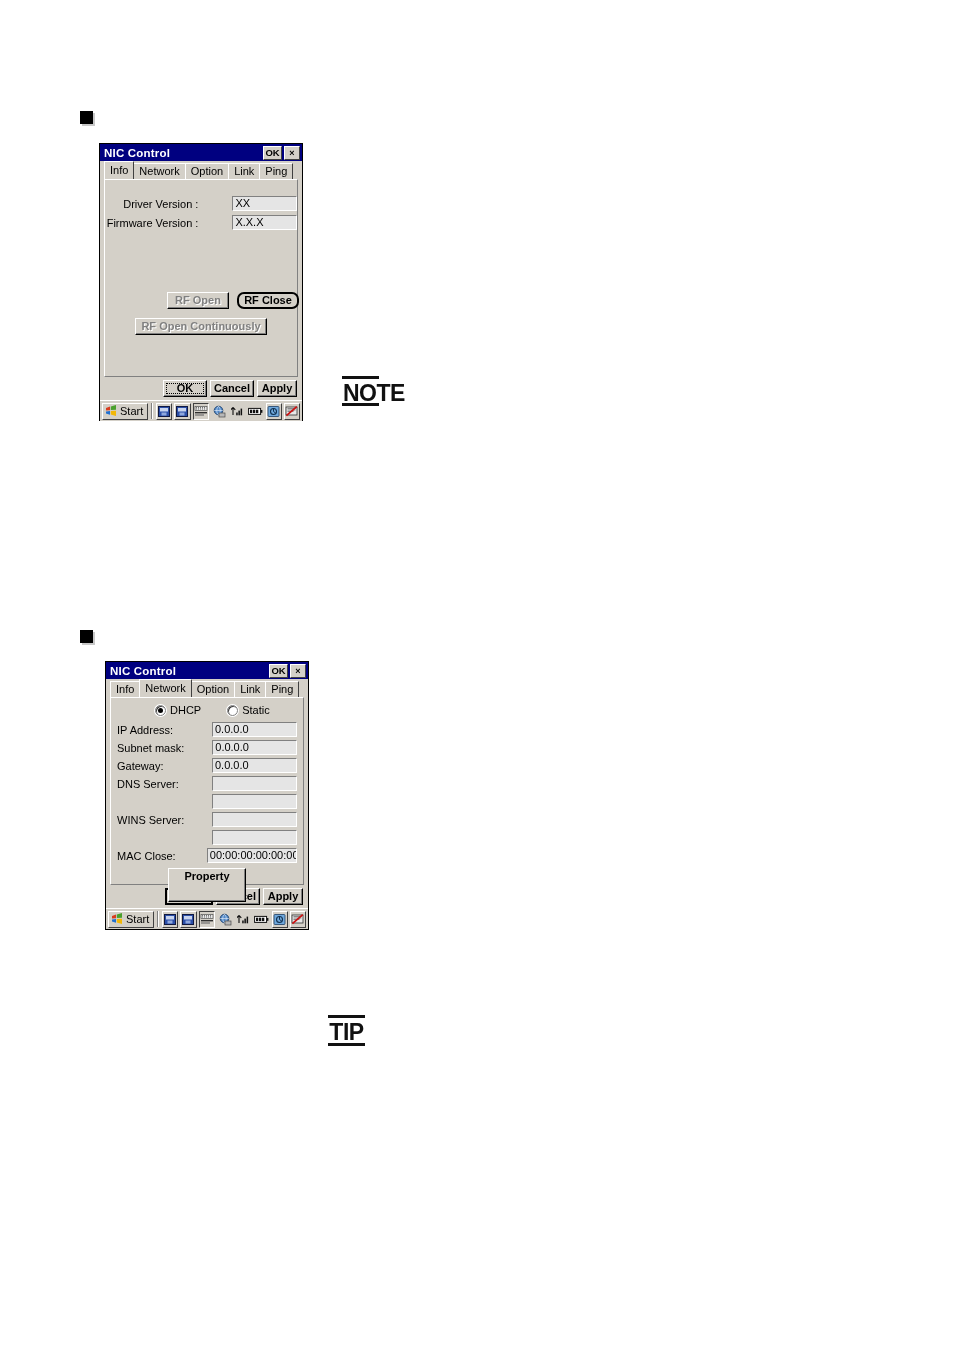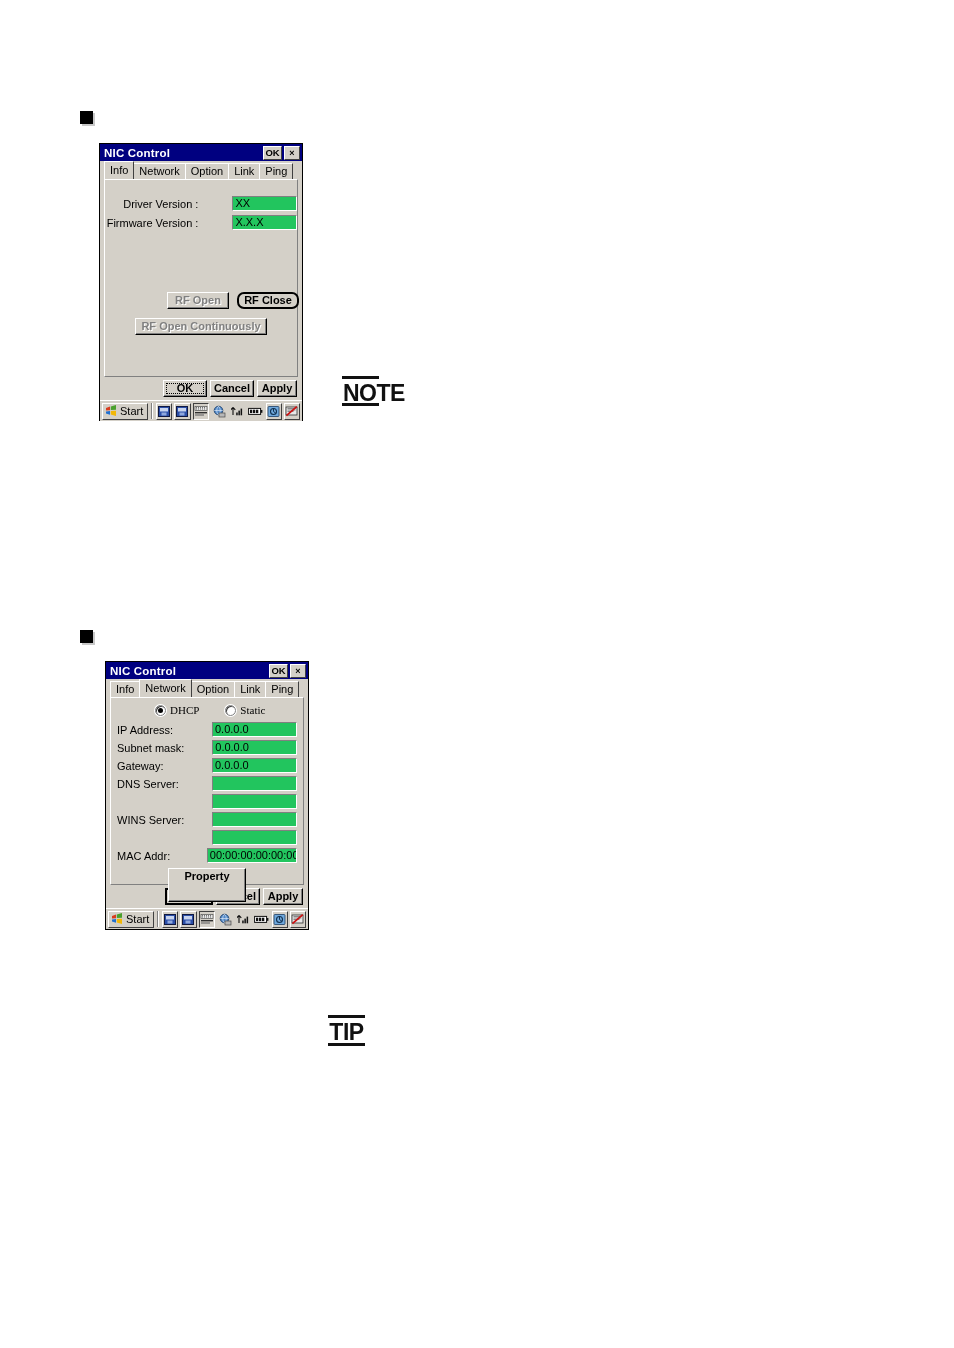--- a/index.html
+++ b/index.html
@@ -132,21 +132,21 @@
     align-items: center;
     margin-bottom: 3px;
     gap: 28px;
   }
   .flabel {
     font-size: 11px;
     white-space: nowrap;
     color: #000000;
   }
   .fbox {
-    background: #22c55e;
+    background: #e5e5e5;
     border-top: 1px solid #808080;
     border-left: 1px solid #808080;
     border-right: 1px solid #ffffff;
     border-bottom: 1px solid #ffffff;
     font-size: 11px;
     line-height: 13px;
     padding: 0 2px;
     box-sizing: border-box;
     height: 15px;
     overflow: hidden;
@@ -174,21 +174,21 @@
   .btn.def { border: 2px solid #000000; box-shadow: none; line-height: 13px; }
   .btn.focus { position: relative; }
   .btn.focus::after {
     content: "";
     position: absolute;
     left: 2px; right: 2px; top: 2px; bottom: 2px;
     border: 1px dotted #000000;
   }
 
   
-  .radio-wrap { display: flex; align-items: center; font-family: Liberation Serif, serif; }
+  .radio-wrap { display: flex; align-items: center; }
   .radio {
     width: 11px; height: 11px;
     border-radius: 50%;
     background: #ffffff;
     border: 1px solid #808080;
     box-shadow: inset 1px 1px 0 0 #404040, 0 0 0 1px #ffffff;
     box-sizing: border-box;
     position: relative;
     margin-right: 4px;
     flex: none;
@@ -448,21 +448,21 @@
       <div class="flabel" style="width:78px;">WINS Server:</div>
       <div class="fbox" style="width:98px;"></div>
     </div>
 
     <div class="frow">
       <div class="flabel" style="width:78px;"></div>
       <div class="fbox" style="width:98px;"></div>
     </div>
 
     <div class="frow">
-      <div class="flabel" style="width:72px;">MAC Addr:</div>
+      <div class="flabel" style="width:72px;">MAC Close:</div>
       <div class="fbox" style="width:104px;">00:00:00:00:00:00</div>
     </div>
 
     <div style="display:flex; justify-content:center; margin-top:5px;">
       <div class="btn" style="width:78px; height:34px; line-height:15px;">Property</div>
     </div>
   </div>
 
   <div class="btnbar">
     <div class="btn def" style="width:48px; height:17px; line-height:13px;">OK</div>

